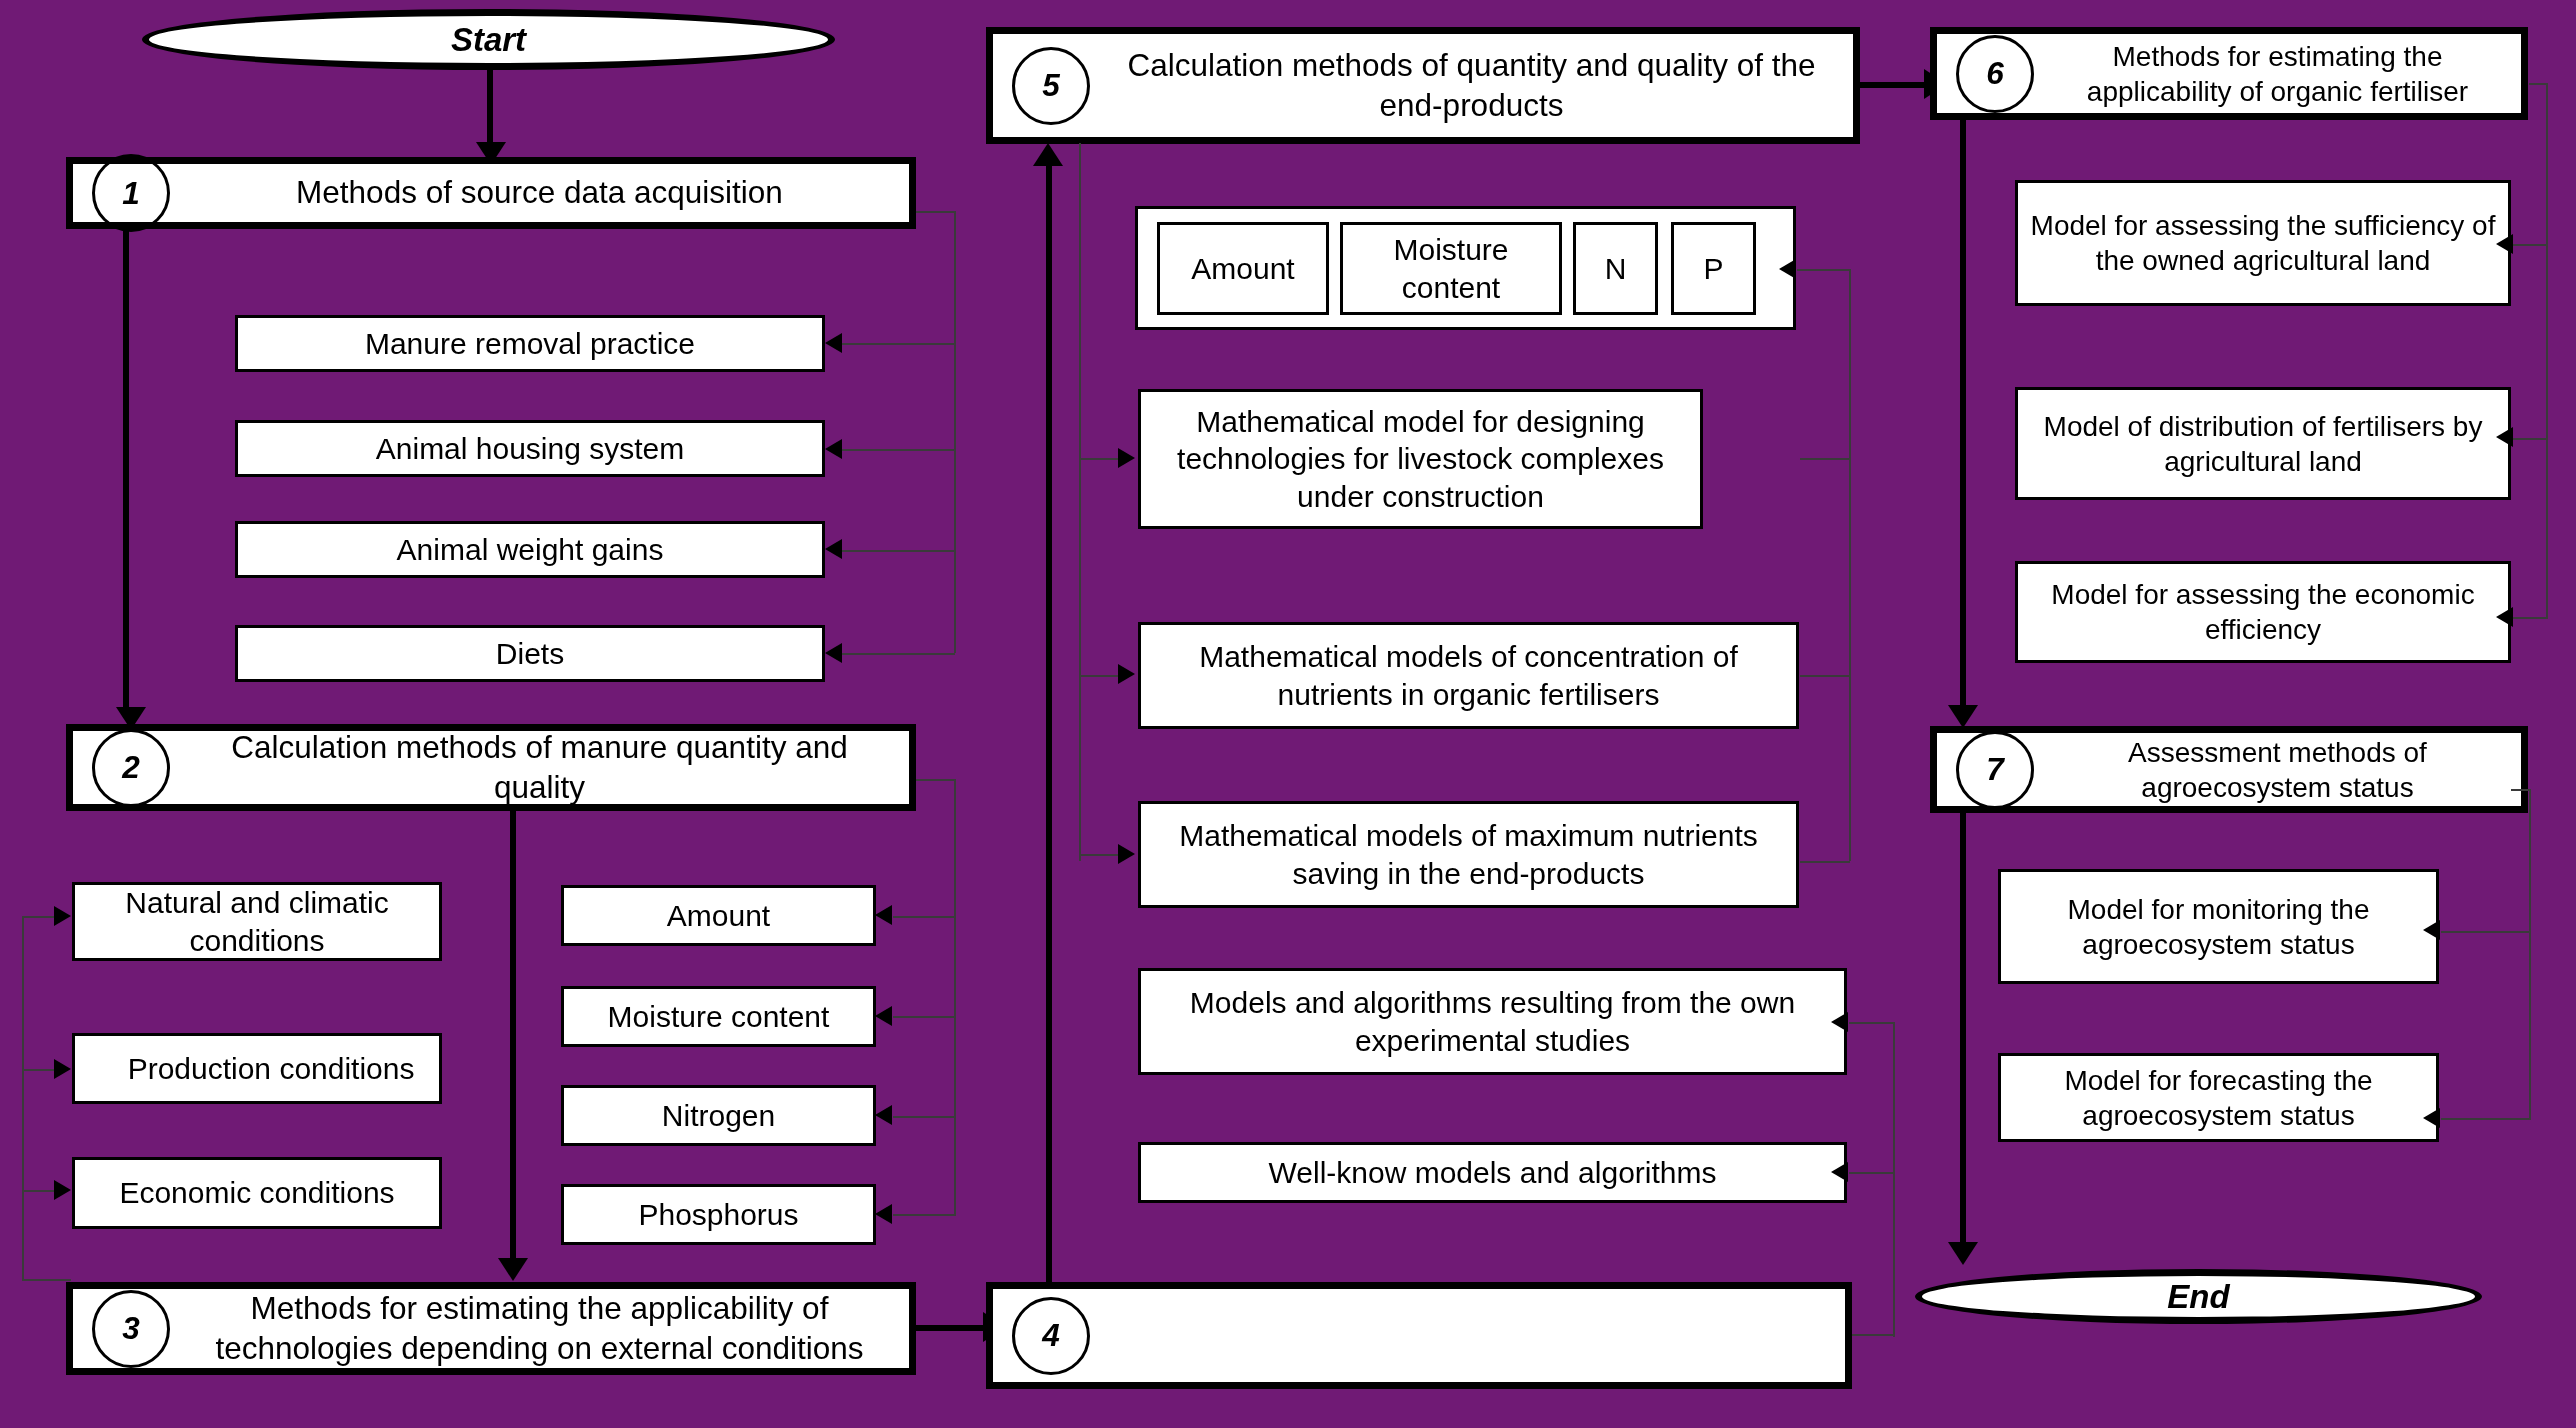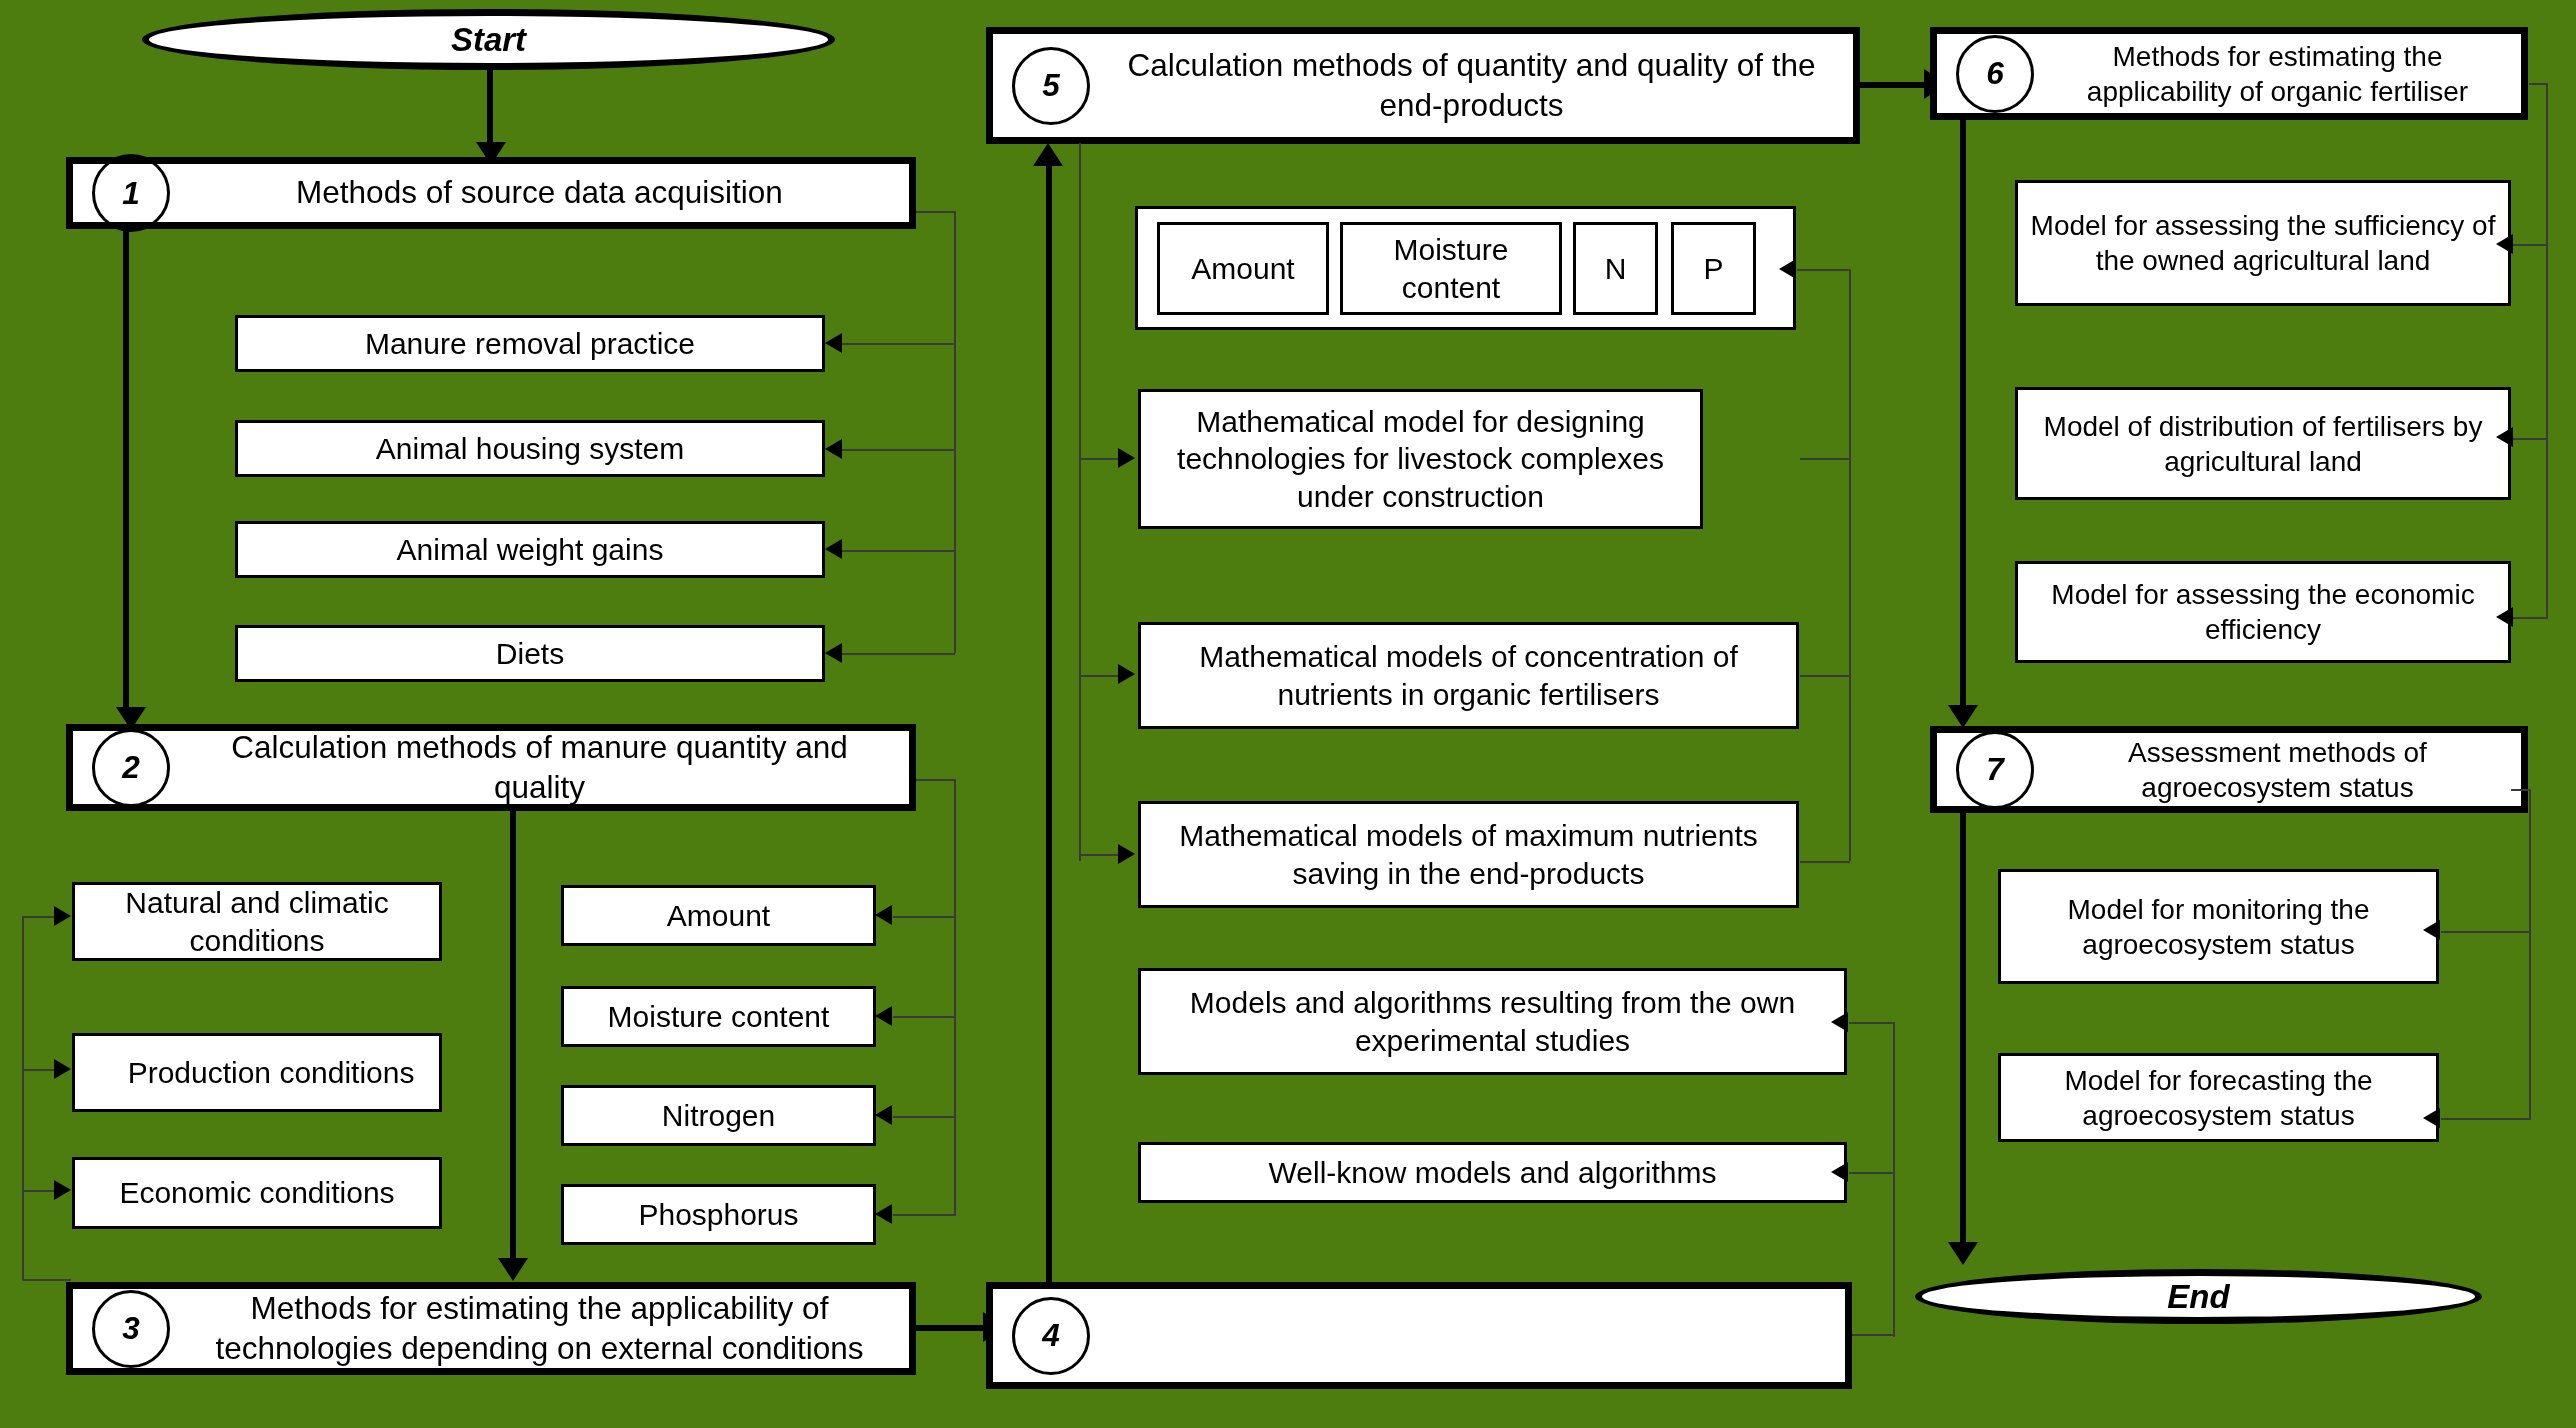--- a/index.html
+++ b/index.html
@@ -1,17 +1,17 @@
 <!DOCTYPE html>
 <html style="font-size:12.6px"><head>
 <meta charset="utf-8">
 <style>
   html,body{margin:0;padding:0;background:#ffffff;}
   body{font-family:"Liberation Sans", sans-serif;color:#000;}
-  #stage{position:relative;width:2576px;height:1428px;background:#4d7c0f;overflow:hidden;}
+  #stage{position:relative;width:2576px;height:1428px;background:#701a75;overflow:hidden;}
 
   .node{position:absolute;box-sizing:border-box;background:#fff;}
 
   
   .main{border:7px solid #000;display:flex;align-items:center;}
   .main .num{
      flex:0 0 auto;width:72px;height:72px;border:3.1px solid #000;border-radius:50%;
      display:flex;align-items:center;justify-content:center;
      font-style:italic;font-weight:bold;font-size:31.5px;margin-left:19px;
   }
@@ -90,21 +90,21 @@
   <div class="arw big down" style="left:116px;top:707px;"></div>
 
   <div class="node main" style="left:66px;top:724px;width:850px;height:87px;">
     <div class="num">2</div>
     <div class="mtitle">Calculation methods of manure quantity and quality</div>
   </div>
 
   <div class="node sub" style="left:72px;top:882px;width:370px;height:79px;">
     <span>Natural and climatic conditions</span>
   </div>
-  <div class="node sub" style="left:72px;top:1033px;width:370px;height:79px;padding-left:36px;">
+  <div class="node sub" style="left:72px;top:1033px;width:370px;height:71px;padding-left:36px;">
     <span>Production conditions</span>
   </div>
   <div class="node sub" style="left:72px;top:1157px;width:370px;height:72px;">
     <span>Economic conditions</span>
   </div>
 
   <div class="ln v" style="left:22px;top:916px;height:364px;"></div>
   <div class="ln h" style="left:22px;top:916px;width:33px;"></div>
   <div class="arw right" style="left:54px;top:906px;"></div>
   <div class="ln h" style="left:22px;top:1069px;width:33px;"></div>

